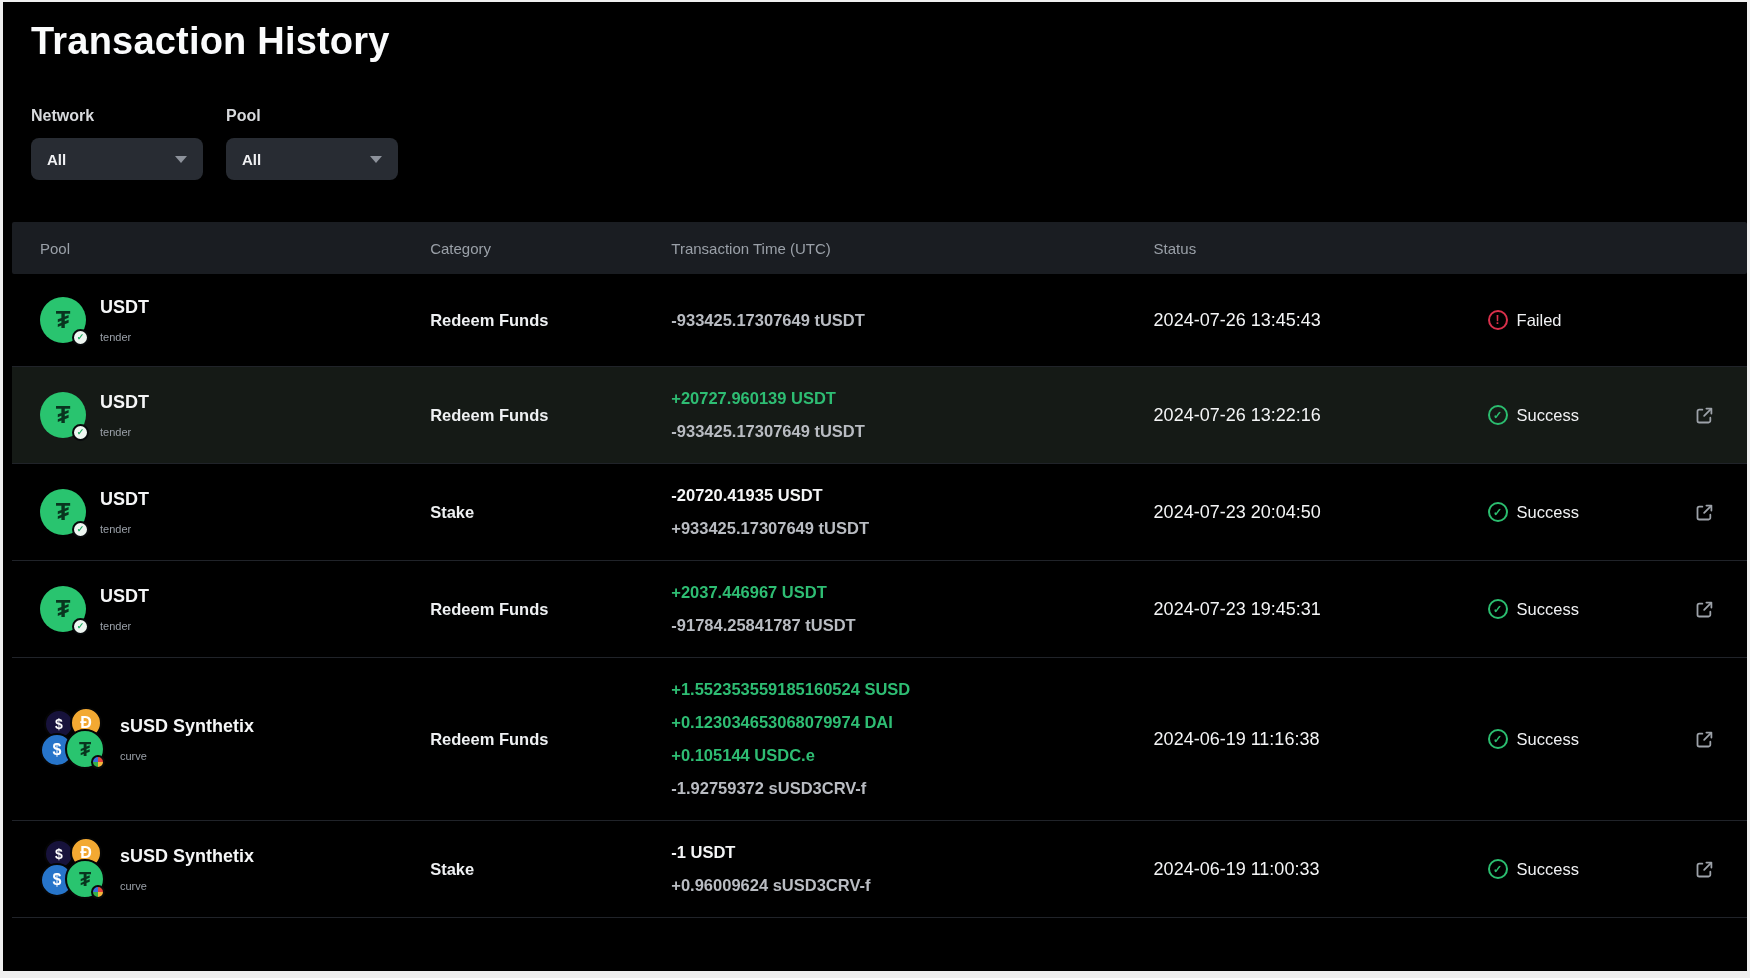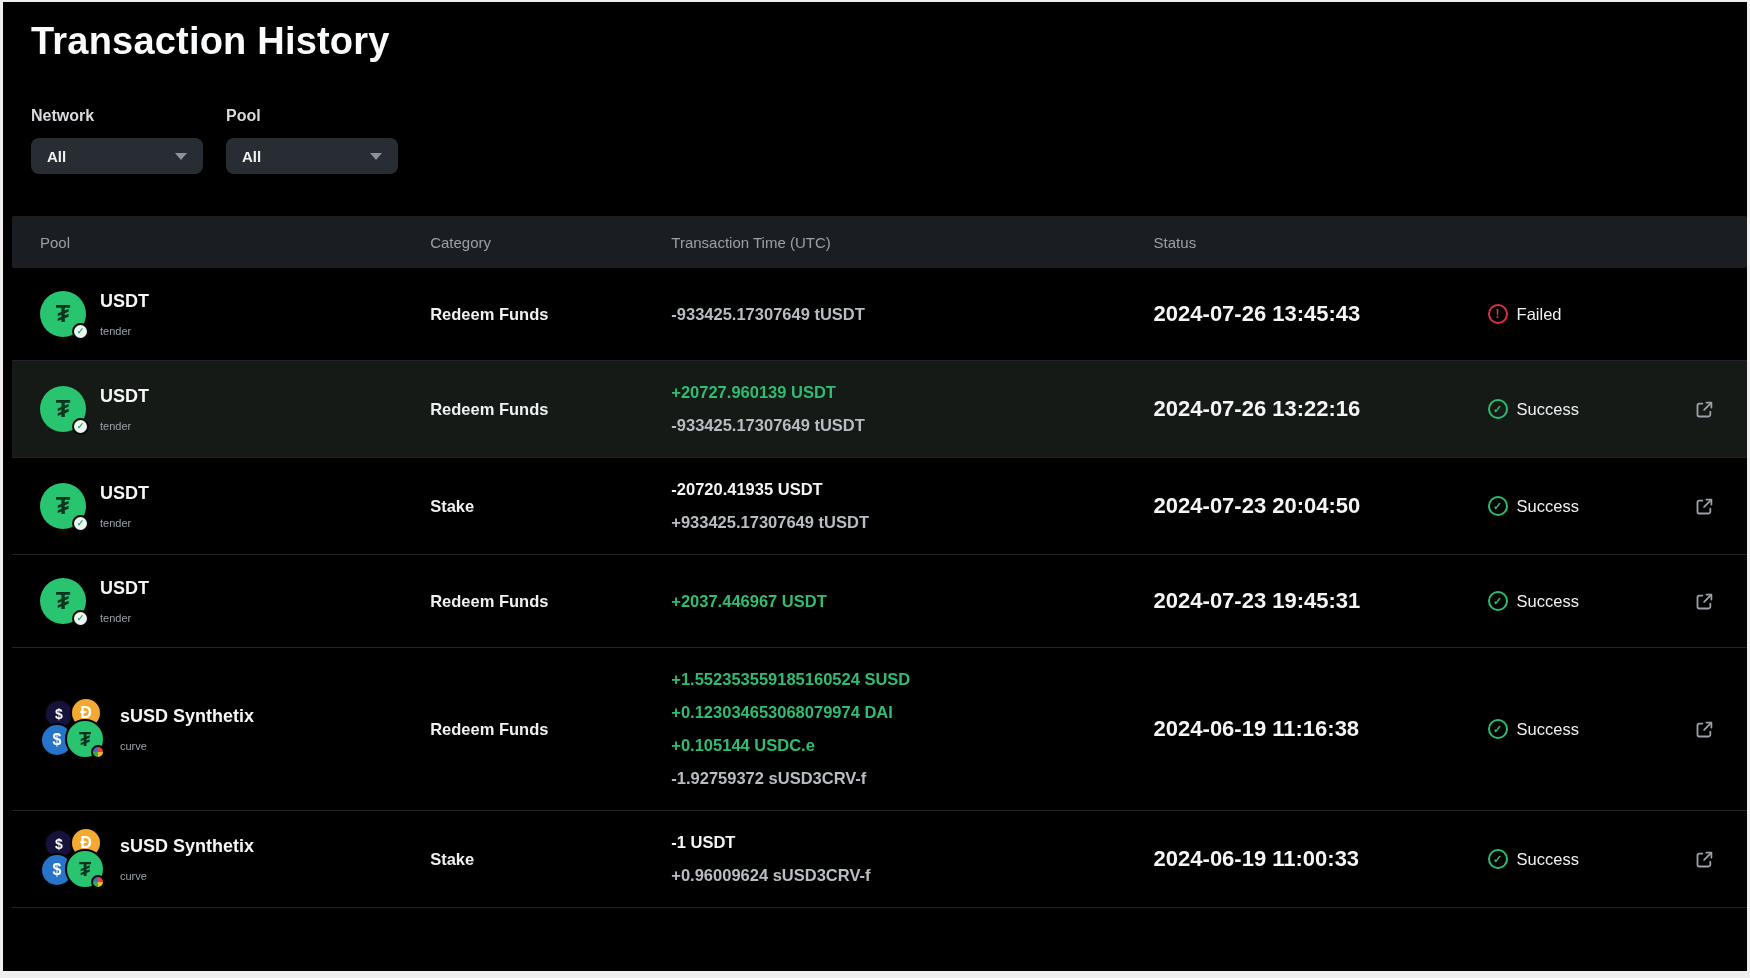--- a/index.html
+++ b/index.html
@@ -16,21 +16,21 @@
     font-family:"Liberation Sans",sans-serif;
     -webkit-font-smoothing:antialiased;
   }
   .page-title{
     margin:18px 0 16px 28px;font-size:38px;font-weight:700;color:#fafbfc;letter-spacing:.2px;
   }
   
   .filters{display:flex;gap:23px;margin:44px 0 0 28px}
   .filter-label{font-size:16px;font-weight:700;color:#d8dadd}
   .dd{
-    margin-top:13px;width:172px;height:36px;background:#282c33;border-radius:8px;
+    margin-top:13px;width:172px;height:42px;background:#282c33;border-radius:8px;
     display:flex;align-items:center;justify-content:space-between;padding:0 16px;cursor:pointer;
   }
   .dd-value{font-size:15px;font-weight:700;color:#f0f1f3}
   .caret{width:0;height:0;border-left:6px solid transparent;border-right:6px solid transparent;border-top:7px solid #8d929b}
   
   .table{margin:42px 0 0 9px}
   .thead{
     display:grid;grid-template-columns:var(--cols);align-items:center;
     background:#1a1d22;height:52px;color:var(--muted);font-size:15px;border-radius:2px;
   }
@@ -67,21 +67,21 @@
   }
   .pool-name{font-size:18px;font-weight:700;color:#f5f6f7;line-height:1.2}
   .pool-sub{font-size:11px;color:var(--muted);margin-top:12px}
   
   .cat{font-size:16.5px;font-weight:700;color:#eef0f2}
   .amounts{padding:15px 0}
   .amt{font-size:16.5px;font-weight:700;line-height:33px;white-space:nowrap}
   .amt[data-tone="green"]{color:var(--green)}
   .amt[data-tone="gray"]{color:var(--grayamt)}
   .amt[data-tone="white"]{color:#f4f5f6}
-  .time{font-size:22px;font-weight:700;color:#f4f5f6}
+  .time{font-size:18px;font-weight:400;color:#f4f5f6}
   .status{display:flex;align-items:center;gap:9px;font-size:16.5px;color:#f0f1f3}
   .sicon{
     width:20px;height:20px;border-radius:50%;flex:0 0 auto;
     display:flex;align-items:center;justify-content:center;font-weight:700;line-height:1;
   }
   .status[data-type="failed"] .sicon{border:2px solid var(--red);color:var(--red);font-size:12px}
   .status[data-type="success"] .sicon{border:2px solid #2bbd6f;color:#2bbd6f;font-size:11px}
   .link-cell{display:flex;align-items:center;justify-content:center}
   .link-btn{background:none;border:none;padding:6px;cursor:pointer;display:flex}
   .link-btn svg{display:block}
@@ -211,20 +211,21 @@
         <span class="coin-badge">✓</span>
         </span>
       <span>
         <div class="pool-name">USDT</div>
         <div class="pool-sub">tender</div>
       </span>
     </div>
     <div class="cat">Redeem Funds</div>
     <div class="amounts">
       <div class="amt" data-tone="green">+2037.446967 USDT</div>
+      <div class="amt" data-tone="gray">-91784.25841787 tUSDT</div>
     </div>
     <div class="time">2024-07-23 19:45:31</div>
     <div class="status" data-type="success">
       <span class="sicon">✓</span>
       <span>Success</span>
     </div>
     <div class="link-cell">
       <button class="link-btn">
         <svg width="19" height="19" viewBox="0 0 16 16" fill="none" stroke="#9da2a9" stroke-width="1.5" stroke-linecap="round" stroke-linejoin="round">
           <path d="M6.2 3.1H3.6A1.5 1.5 0 0 0 2.1 4.6v7.8a1.5 1.5 0 0 0 1.5 1.5h7.8a1.5 1.5 0 0 0 1.5-1.5V9.8"></path>

